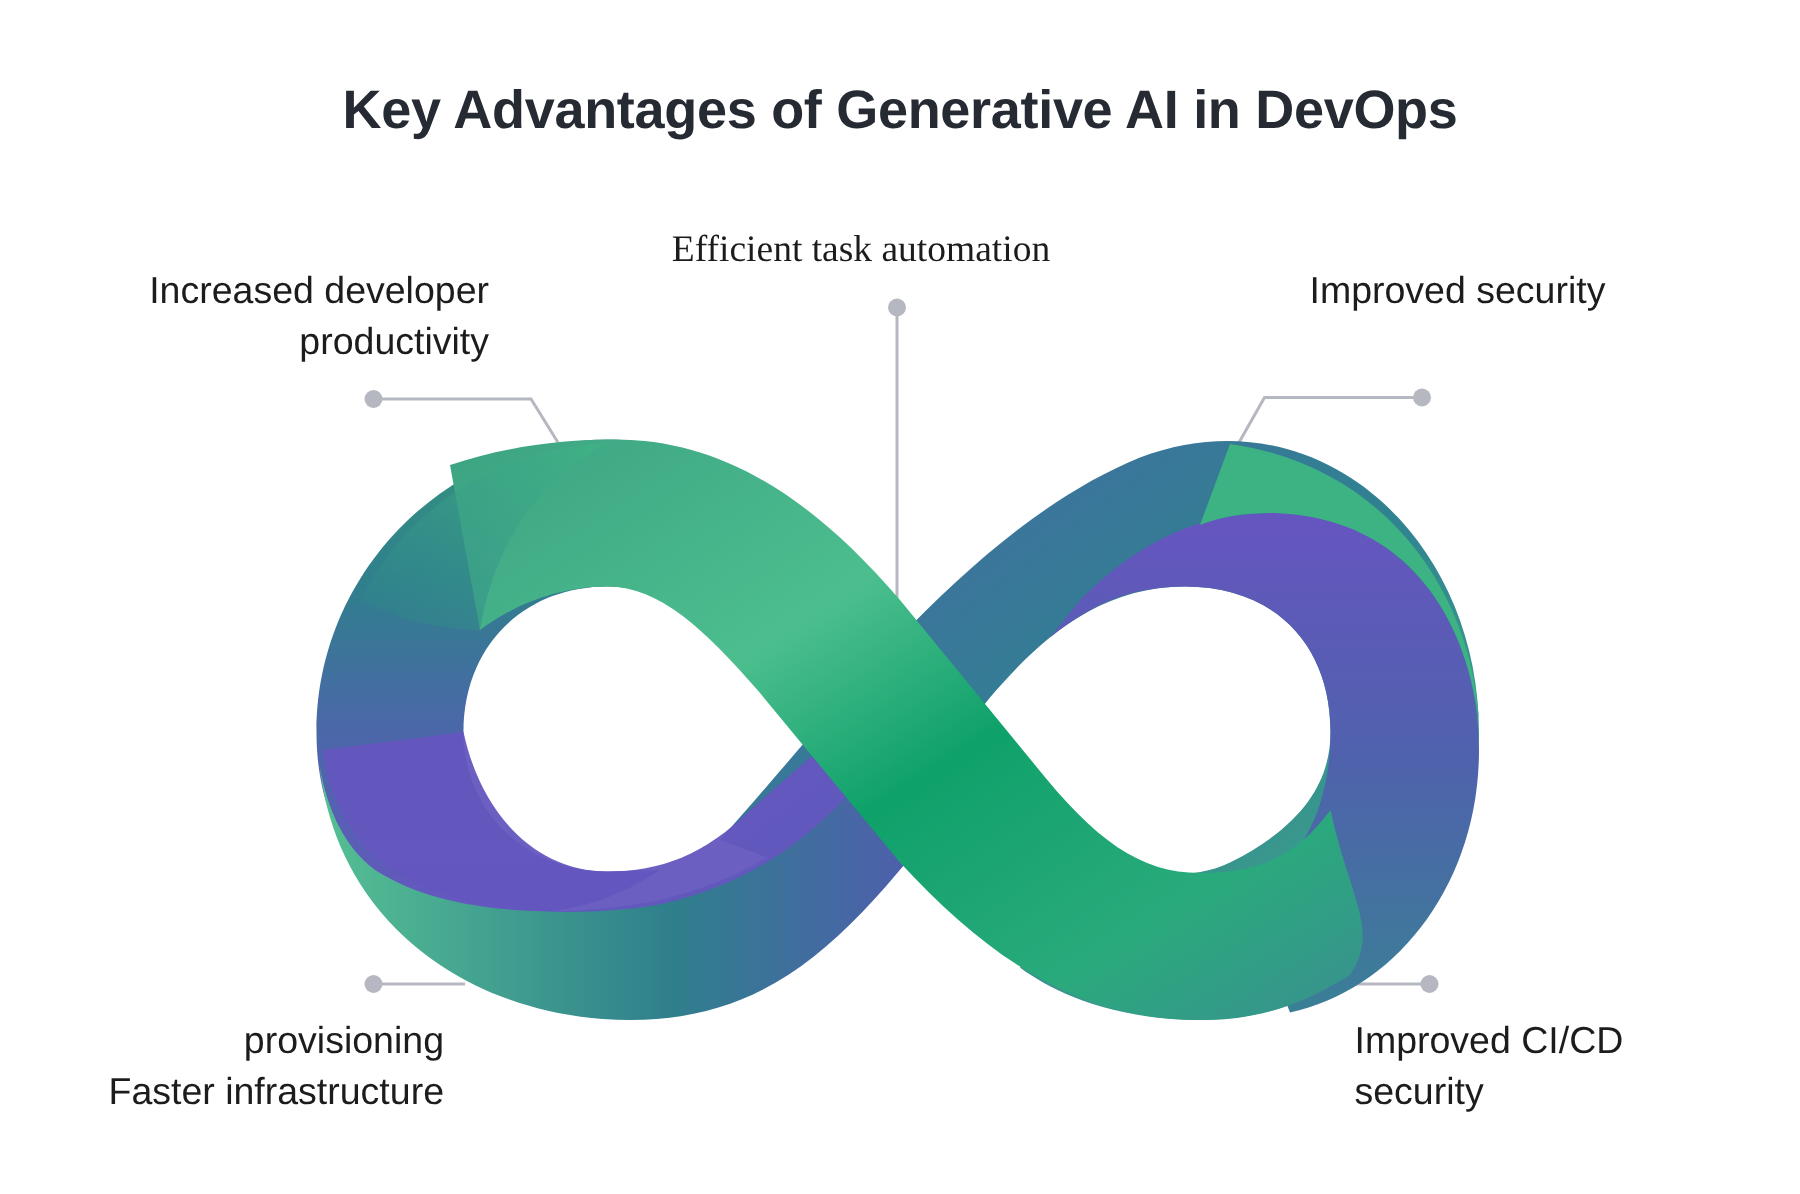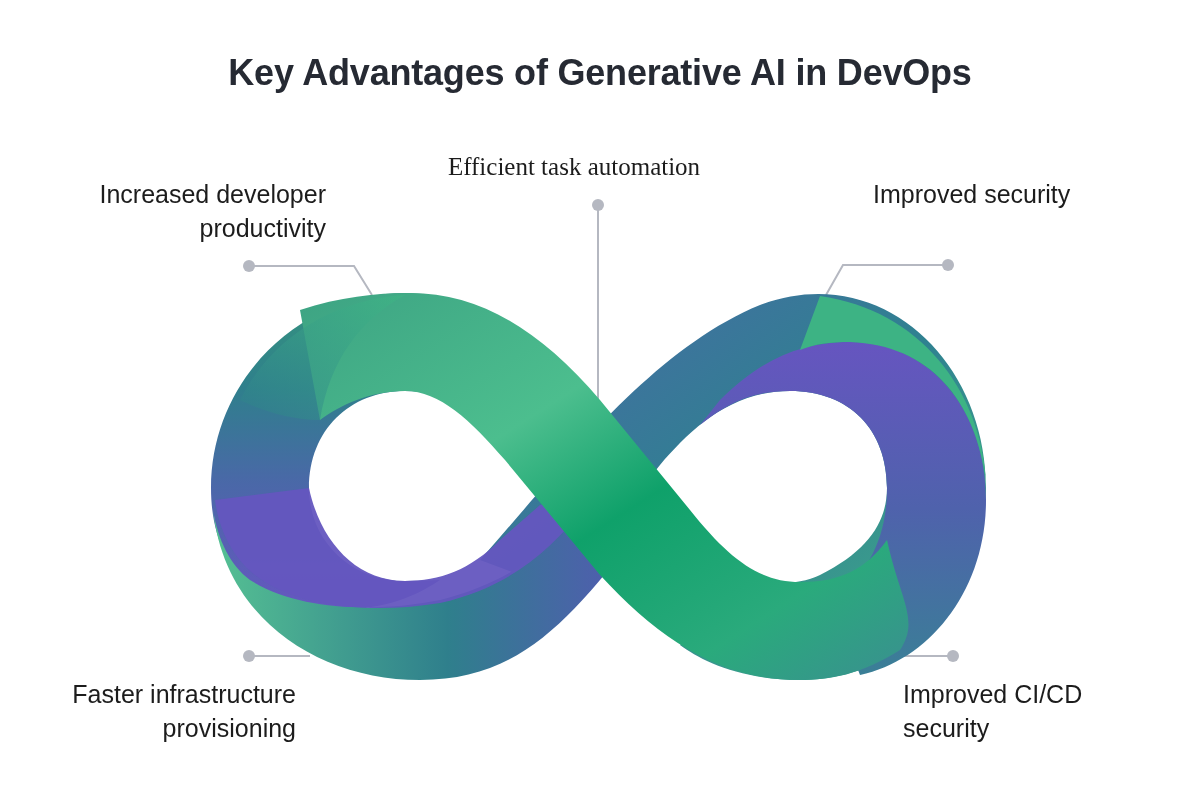--- a/index.html
+++ b/index.html
@@ -152,20 +152,20 @@
 
 <div class="label center-align" style="left: 396px; width: 356px; top: 150px; font-family: Liberation Serif, serif;">
   <div>Efficient task automation</div>
 </div>
 
 <div class="label left-align" style="left: 873px; top: 177px;">
   <div>Improved security</div>
 </div>
 
 <div class="label right-align" style="right: 904px; top: 677px;">
+  <div>provisioning</div>
   <div>Faster infrastructure</div>
-  <div>provisioning</div>
 </div>
 
 <div class="label left-align" style="left: 903px; top: 677px;">
   <div>Improved CI/CD</div>
   <div>security</div>
 </div>
 
 </body></html>

